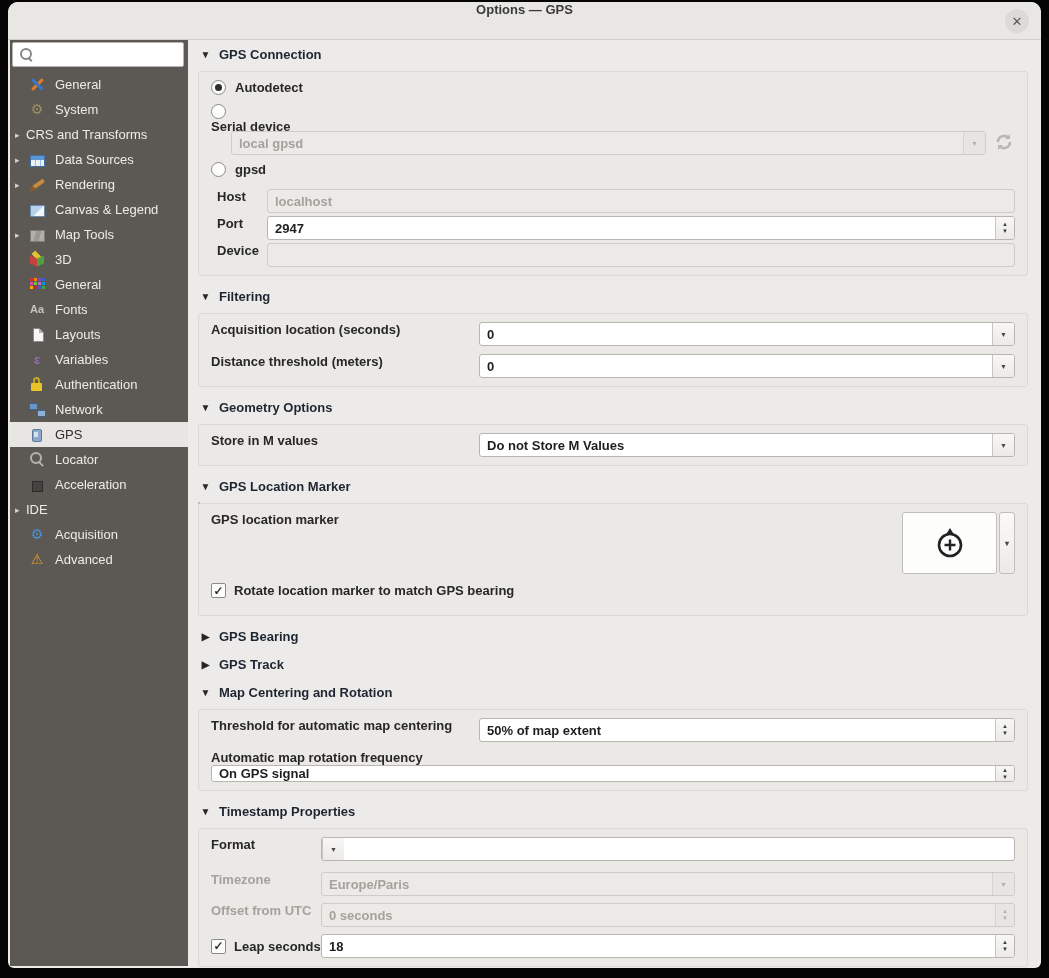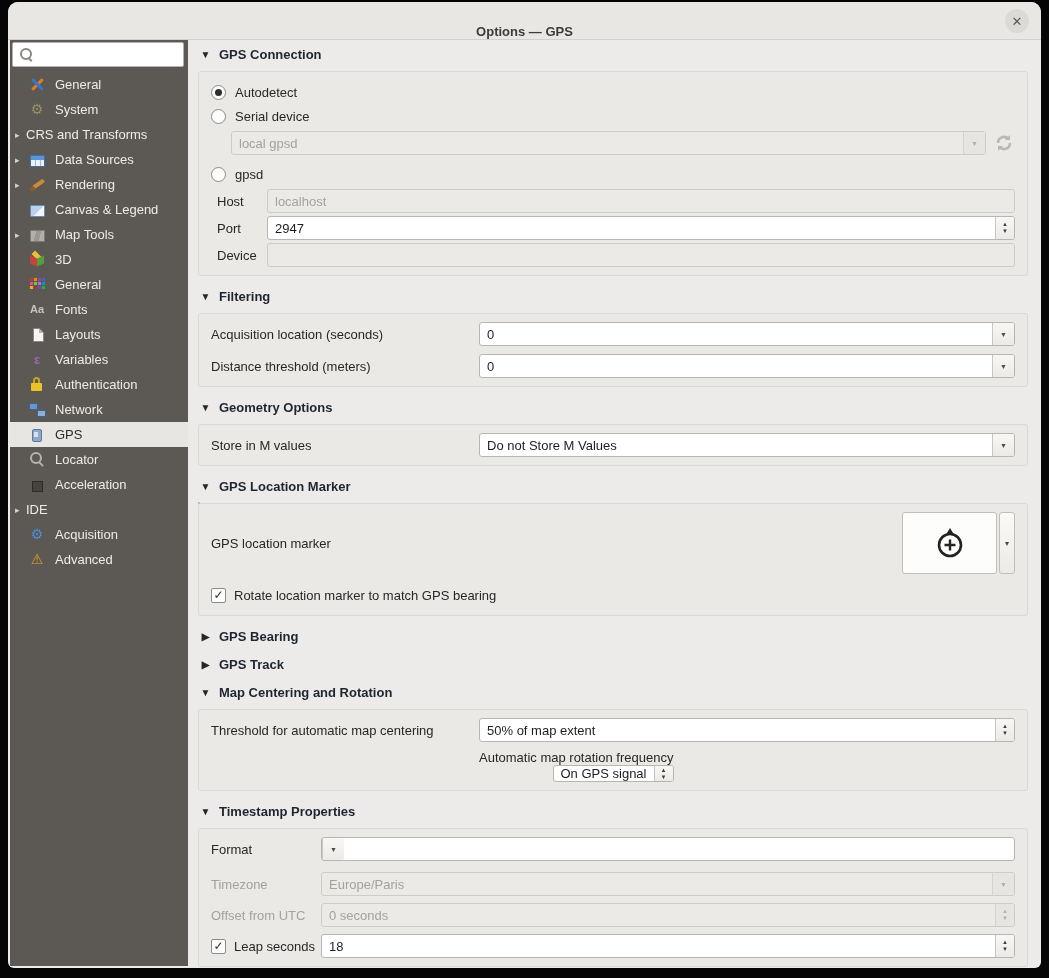--- a/index.html
+++ b/index.html
@@ -2,21 +2,21 @@
 <html><head>
 <meta charset="utf-8">
 <style>
   html,body{margin:0;padding:0}
   body{width:1049px;height:978px;background:#050505;position:relative;overflow:hidden;
        font-family:"Liberation Sans",sans-serif;font-size:13px;color:#2a2a2a;}
   .dialog{position:absolute;left:8px;top:2px;width:1033px;height:966px;background:#edebe9;
           border-radius:10px 10px 6px 6px;overflow:hidden;}
   
   .titlebar{height:37px;background:#e9e7e4;border-bottom:1px solid #d2cfcc;position:relative;
-            display:flex;align-items:flex-end;justify-content:center;}
+            display:flex;align-items:flex-start;justify-content:center;}
   .title{font-weight:bold;color:#3b3b3b;}
   .closebtn{position:absolute;right:12px;top:7px;width:24px;height:24px;border-radius:50%;
             background:#dcdad6;color:#5a5a5a;display:flex;align-items:center;justify-content:center;
             font-size:13px;cursor:default;}
   
   .sidebar{position:absolute;left:2px;top:38px;bottom:2px;width:178px;background:#5c5955;}
   .search{position:absolute;left:2px;top:2px;width:172px;height:25px;background:#fff;
           border:1px solid #b5b2af;border-radius:2px;box-sizing:border-box;display:flex;align-items:center;}
   .search input{border:none;outline:none;flex:1;font:inherit;background:transparent;min-width:0;}
   .loupe{position:relative;width:16px;height:16px;margin:0 2px 0 6px;flex:0 0 auto;}
@@ -65,21 +65,21 @@
   .ic-warn{color:#e8a020;}
   
   .split{position:absolute;left:188px;top:498px;width:5px;}
   .split i{display:block;width:2px;height:2px;background:#a9a6a2;border-radius:50%;margin:2px auto;}
   
   .main{position:absolute;left:190px;top:38px;right:13px;bottom:4px;}
   .shead{display:flex;align-items:center;gap:8px;font-weight:bold;color:#1d2531;margin:13px 0 9px 2px;font-size:13px;}
   .main .shead:first-child{margin-top:7px;}
   .tri{font-size:10px;color:#262626;width:11px;text-align:center;}
   .gbox{border:1px solid #dbd8d4;border-radius:3px;background:#ebe9e6;padding:8px 12px;box-sizing:border-box;}
-  .frow{display:flex;align-items:center;}
+  .frow{display:flex;font-weight:bold;}
   .lb{color:#272727;flex:0 0 auto;}
   .lb.dis{color:#a5a19d;}
   .w268{width:268px;} .w110{width:110px;} .wg1{margin-left:6px;width:50px;}
   
   .radio{width:15px;height:15px;border:1px solid #8d8a86;border-radius:50%;background:#fdfdfc;margin-right:9px;
          display:inline-flex;align-items:center;justify-content:center;flex:0 0 auto;box-sizing:border-box;}
   .radio.on::after{content:"";width:7px;height:7px;border-radius:50%;background:#2e2e2e;}
   .cbx{width:15px;height:15px;border:1px solid #8d8a86;border-radius:2px;background:#fdfdfc;margin-right:8px;
        display:inline-flex;align-items:center;justify-content:center;font-size:12px;color:#333;flex:0 0 auto;box-sizing:border-box;}
   
@@ -274,21 +274,21 @@
 
     <div class="shead">
       <span class="tri">▼</span>
       <span>GPS Connection</span>
     </div>
     <div class="gbox">
       <div class="frow" style="height:24px;">
         <span class="radio on"></span>
         <span class="lb">Autodetect</span>
       </div>
-      <div class="frow" style="height:24px;">
+      <div class="frow" style="height:24px;flex-direction:column;">
         <span class="radio"></span>
         <span class="lb">Serial device</span>
       </div>
       <div class="frow mt3">
         <div class="field dis flex1" style="margin-left:20px;gap:12px;">
           <span class="val">local gpsd</span>
           <span class="arrowbox">▼</span>
         </div>
         <svg class="refresh" viewBox="0 0 22 22">
           <path d="M5 11a6 6 0 0 1 10.4-4.1" fill="none" stroke="#bab7b4" stroke-width="2.6"></path>

